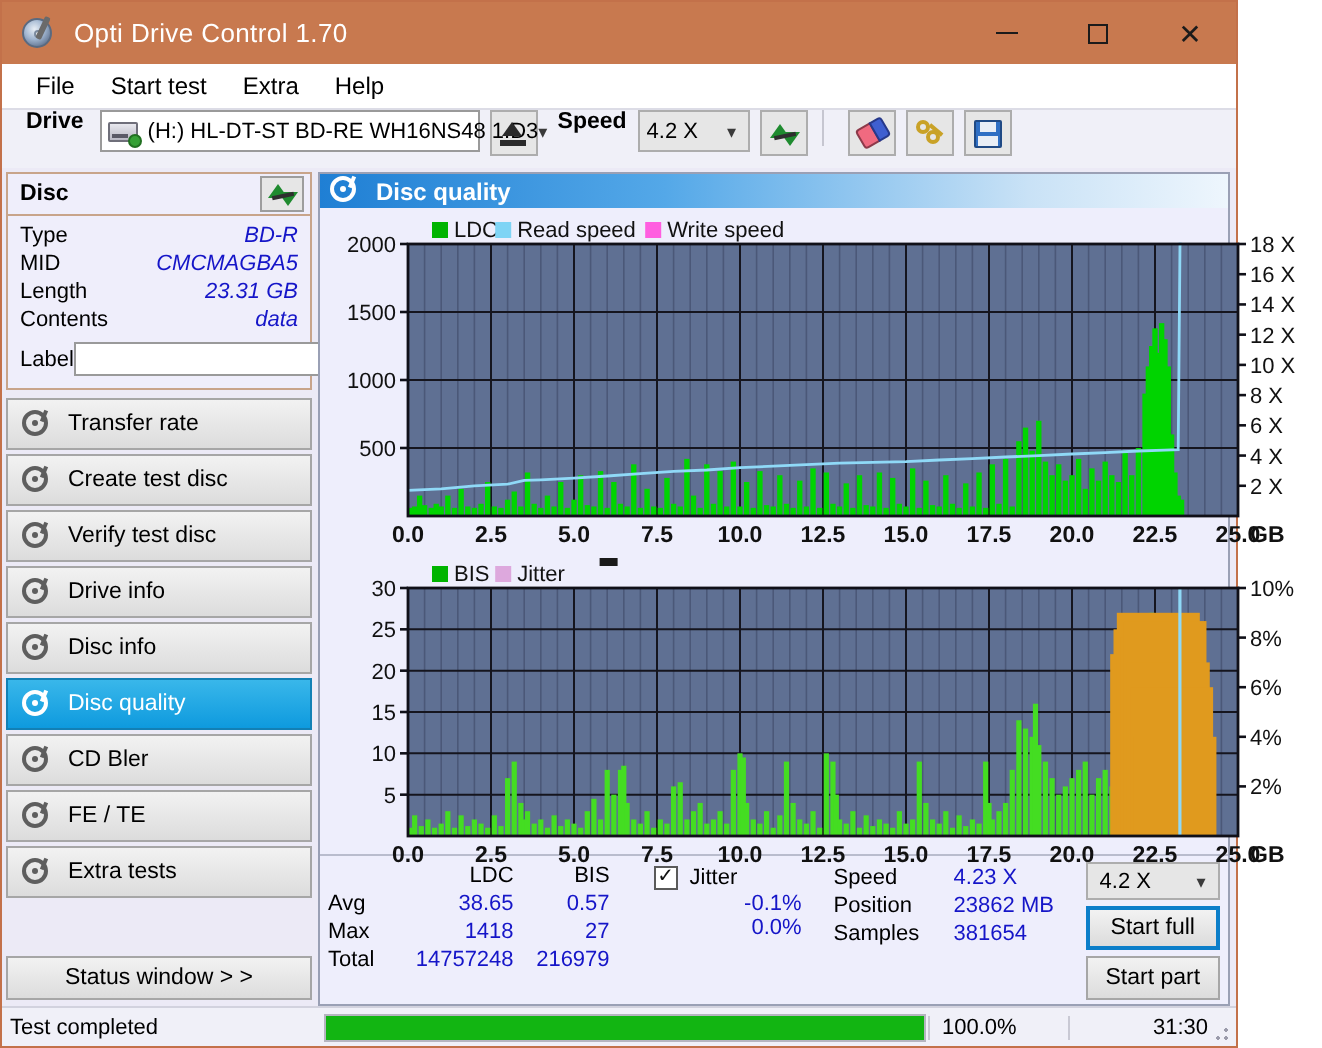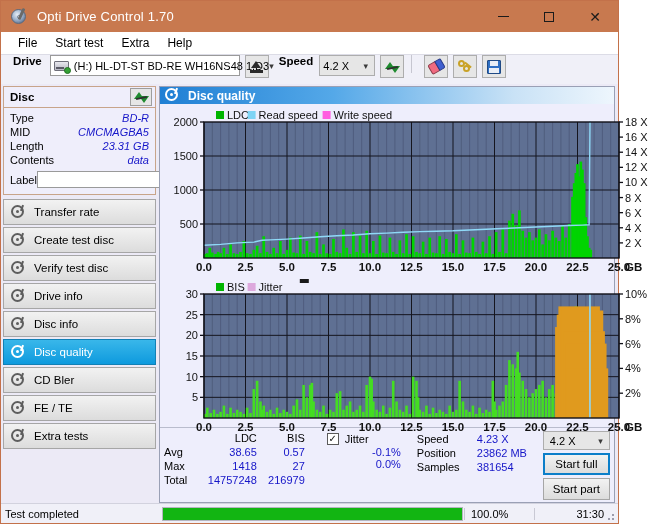--- a/index.html
+++ b/index.html
@@ -423,20 +423,21 @@
           <span class="nav-ico">
               <i class="ring"></i>
               <i class="dot"></i>
               <i class="tail"></i>
             </span>
           <span>Extra tests</span>
         </div>
       </div>
 
       <div class="sb-spacer"></div>
+      <div class="statusbtn">Status window &gt; &gt;</div>
     </div>
 
     <div class="content">
       <div class="panel">
 
         <div class="panel-head">
           <span class="nav-ico">
               <i class="ring"></i>
               <i class="dot"></i>
               <i class="tail"></i>

